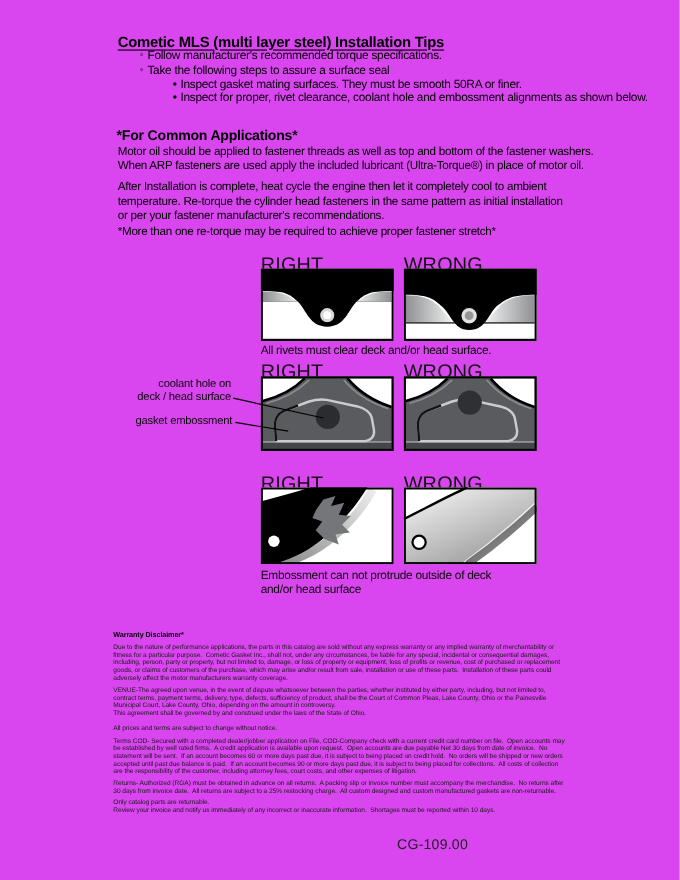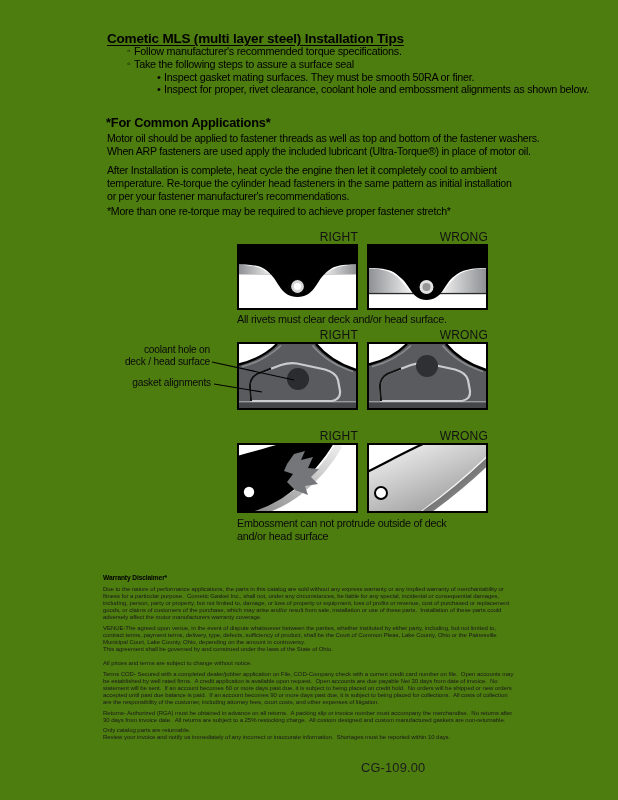--- a/index.html
+++ b/index.html
@@ -1,38 +1,38 @@
 <!DOCTYPE html>
 <html><head>
 <meta charset="utf-8">
 <style>
   html,body{margin:0;padding:0;background:#e8e8e8;}
   .page{
-    position:relative;width:618px;height:800px;background:#4d7c0f;
+    position:relative;width:618px;height:800px;background:#d946ef;
     font-family:"Liberation Sans","DejaVu Sans",sans-serif;color:#000;
     overflow:hidden;margin:0 auto;
   }
   .abs{position:absolute;}
   .nowrap{white-space:nowrap;}
   .lines{white-space:pre;}
   .title{
     left:107px;top:31px;font-size:13.5px;font-weight:bold;
     text-decoration:underline;text-underline-offset:2px;letter-spacing:-0.2px;
   }
   .bullets{left:87px;top:45px;font-size:10.8px;letter-spacing:-0.25px;margin-left:40px;}
   .b-row{height:12.8px;line-height:12.8px;white-space:nowrap;}
   .b-mark{display:inline-block;width:7px;font-size:10px;vertical-align:top;}
   .b-sub{padding-left:30px;}
   .b-sub .b-mark{width:7px;font-size:11px;}
   .diesel-heading{left:106px;top:115px;font-size:12.8px;font-weight:bold;letter-spacing:-0.2px;}
   .para{font-size:10.6px;line-height:13px;letter-spacing:-0.25px;}
   .p1{left:107px;top:132px;}
   .p2{left:107px;top:164px;}
   .p3{left:107px;top:205px;}
-  .dg-label{width:121px;text-align:right;font-size:12px;letter-spacing:0.2px;color:#111;}
+  .dg-label{width:121px;text-align:left;font-size:18px;letter-spacing:0.2px;color:#111;}
   .caption{font-size:10.8px;line-height:12.5px;letter-spacing:-0.25px;color:#0a0a0a;}
   .ann{font-size:10.2px;line-height:11.5px;letter-spacing:-0.2px;text-align:right;color:#0a0a0a;}
   .dbox{position:absolute;display:block;}
   .warr-head{left:103px;top:574px;font-size:6.6px;font-weight:bold;letter-spacing:-0.1px;}
   .warr{font-size:6px;line-height:7px;letter-spacing:-0.05px;color:#1a1a1a;}
   .w1{left:103px;top:586px;}
   .w2{left:103px;top:625px;}
   .w3{left:103px;top:660px;}
   .w4{left:103px;top:671px;}
   .w5{left:103px;top:710px;}
@@ -146,21 +146,21 @@
     <path d="M75.5,3.5 C85,15 99,24 116,29.5" fill="none" stroke="#8a8c8f" stroke-width="1.6"></path>
     <path d="M79,2 C88,13 102,22.5 119,28" fill="none" stroke="#000" stroke-width="2.4"></path>
     <path d="M14,59 L13,44 Q13,36 20,32 L44,23 Q52,20.5 60,21.5 L88,27.5 Q99,30.5 101,38 L103,49 Q104,57 95,59 Z" fill="none" stroke="#caccce" stroke-width="2.2" stroke-linejoin="round"></path>
     <path d="M14,59 L13,44 Q13,36 20,32 L34,26.5" fill="none" stroke="#121212" stroke-width="2.2"></path>
     <circle cx="60" cy="24" r="11" fill="#2e3033"></circle>
     <rect x="1" y="1" width="119" height="66" fill="none" stroke="#000" stroke-width="2"></rect>
   </svg>
 
   <div class="abs ann lines" style="left:98px;top:344px;width:112px">coolant hole on
 deck / head surface</div>
-  <div class="abs ann nowrap" style="left:98px;top:377px;width:113px">gasket alignments</div>
+  <div class="abs ann nowrap" style="left:98px;top:377px;width:113px">gasket embossment</div>
   <svg class="dbox" style="left:108px;top:340px;pointer-events:none" width="192" height="62" viewBox="0 0 192 62">
     <line x1="104" y1="22" x2="186" y2="40" stroke="#000" stroke-width="1.1"></line>
     <line x1="106" y1="44" x2="154" y2="52" stroke="#000" stroke-width="1.1"></line>
   </svg>
 
 
   <div class="abs dg-label" style="left:237px;top:429px">RIGHT</div>
   <div class="abs dg-label" style="left:367px;top:429px">WRONG</div>
 
   <svg class="dbox" style="left:237px;top:443px" width="121" height="70" viewBox="0 0 121 70">

